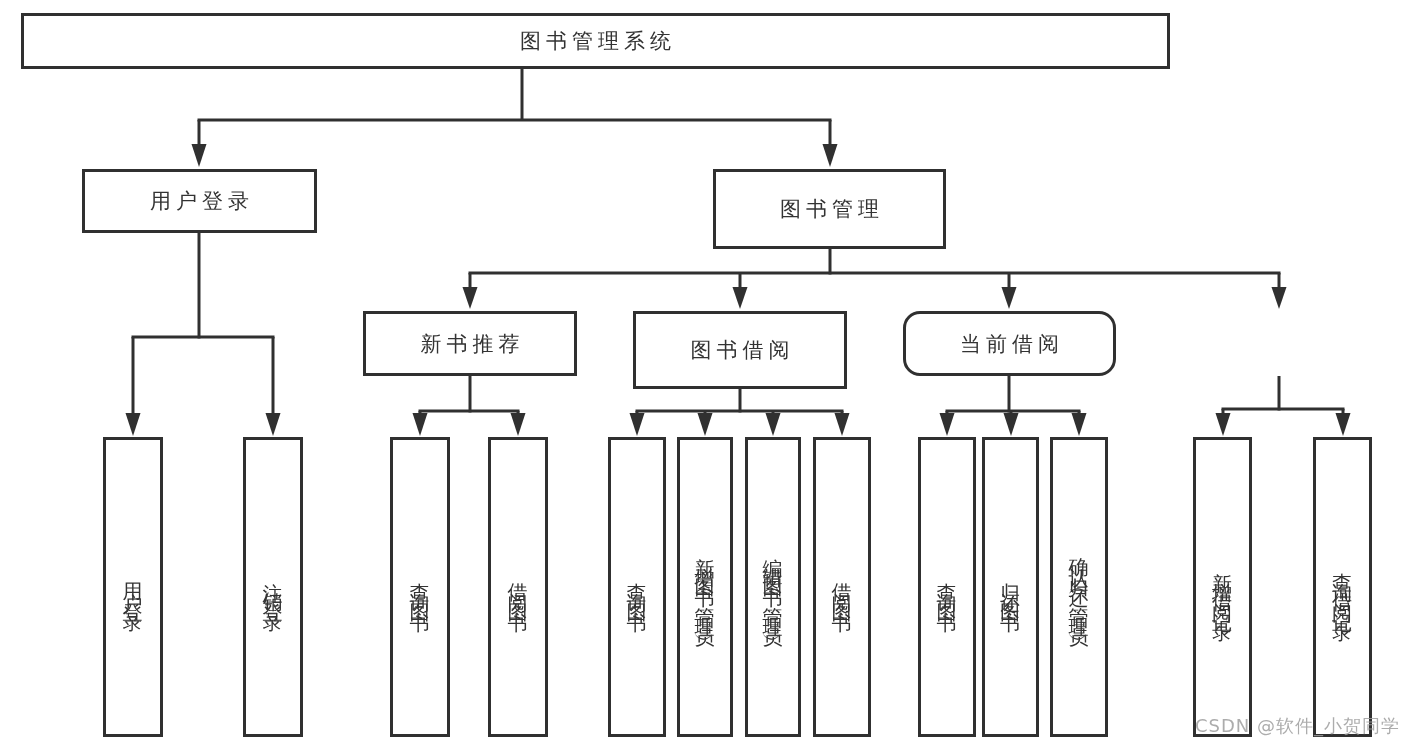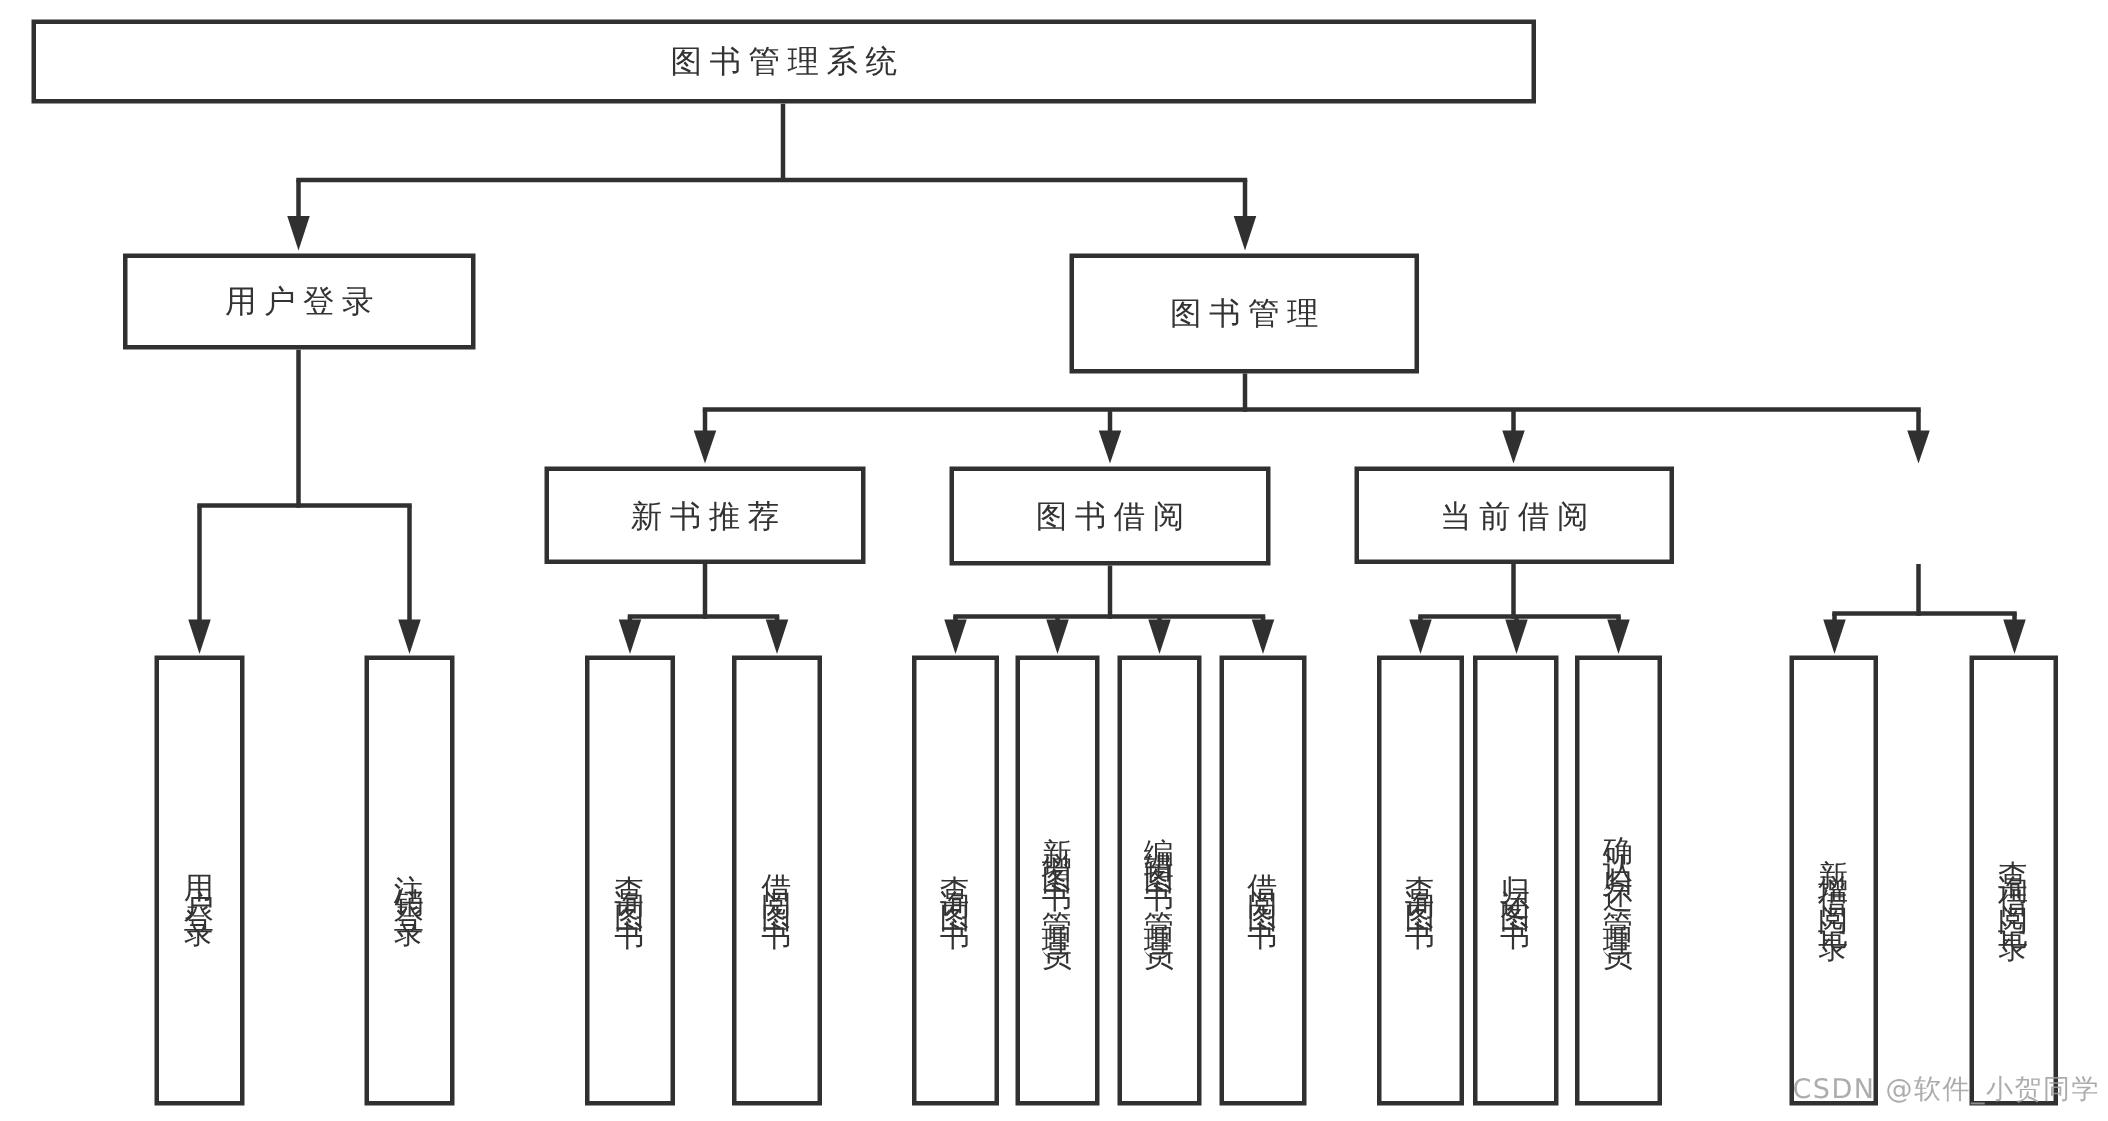--- a/index.html
+++ b/index.html
@@ -147,38 +147,38 @@
     <g>
       <line x1="1279" y1="376" x2="1279" y2="410.5"></line>
       <line x1="1221.5" y1="409" x2="1344.5" y2="409"></line>
       <line x1="1223" y1="409" x2="1223" y2="415"></line>
       <polygon points="1215.5,413 1230.5,413 1223,436"></polygon>
       <line x1="1343" y1="409" x2="1343" y2="415"></line>
       <polygon points="1335.5,413 1350.5,413 1343,436"></polygon>
     </g>
   </svg>
 
-  <div class="node h-node" style="left:21px; top:13px; width:1003px; height:56px;">
+  <div class="node h-node" style="left:21px; top:13px; width:1149px; height:56px;">
     <span>图书管理系统</span>
   </div>
 
   <div class="node h-node" style="left:82px; top:169px; width:235px; height:64px;">
     <span>用户登录</span>
   </div>
   <div class="node h-node" style="left:713px; top:169px; width:233px; height:80px;">
     <span>图书管理</span>
   </div>
 
   <div class="node h-node" style="left:363px; top:311px; width:214px; height:65px;justify-content:center;">
     <span>新书推荐</span>
   </div>
-  <div class="node h-node" style="left:633px; top:311px; width:214px; height:66px;font-family:Liberation Serif, serif;">
+  <div class="node h-node" style="left:633px; top:311px; width:214px; height:78px;font-family:Liberation Serif, serif;">
     <span>图书借阅</span>
   </div>
-  <div class="node h-node" style="left:903px; top:311px; width:213px; height:65px;">
+  <div class="node h-node" style="left:903px; top:311px; width:213px; height:65px;border-radius:17px;">
     <span>当前借阅</span>
   </div>
 
   <div class="node v-node" style="left:103px; top:437px; width:60px; height:300px;">
     <span class="v-label">用户登录</span>
   </div>
   <div class="node v-node" style="left:243px; top:437px; width:60px; height:300px;">
     <span class="v-label">注销登录</span>
   </div>
 

